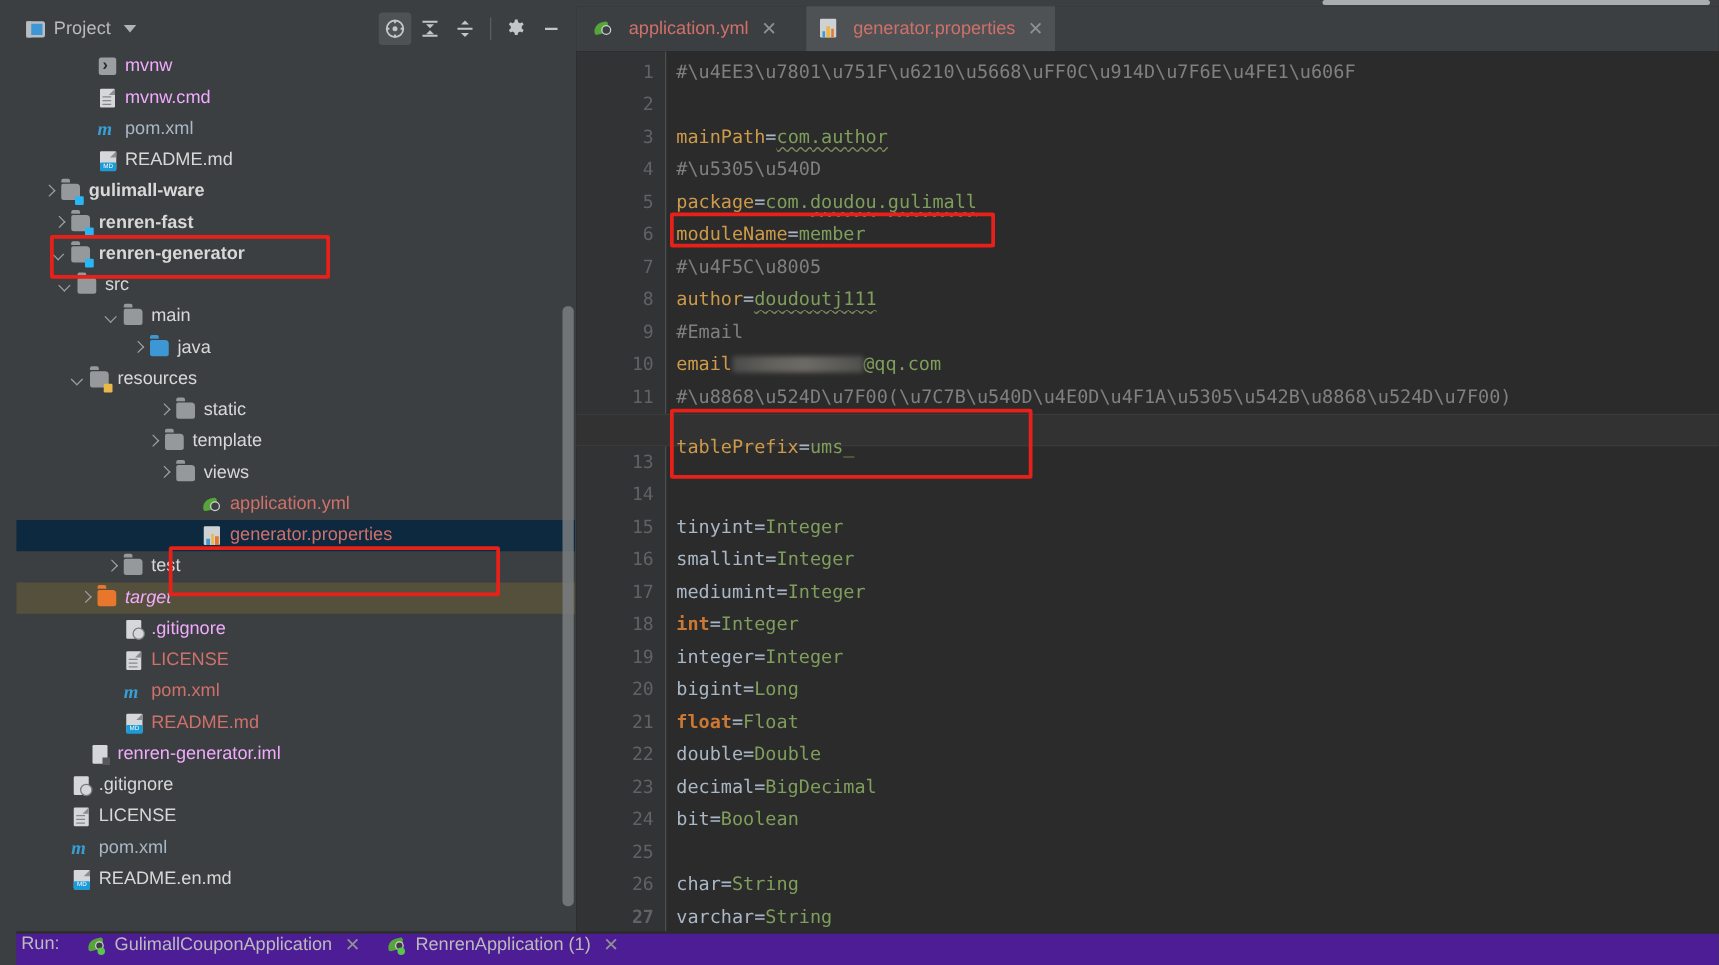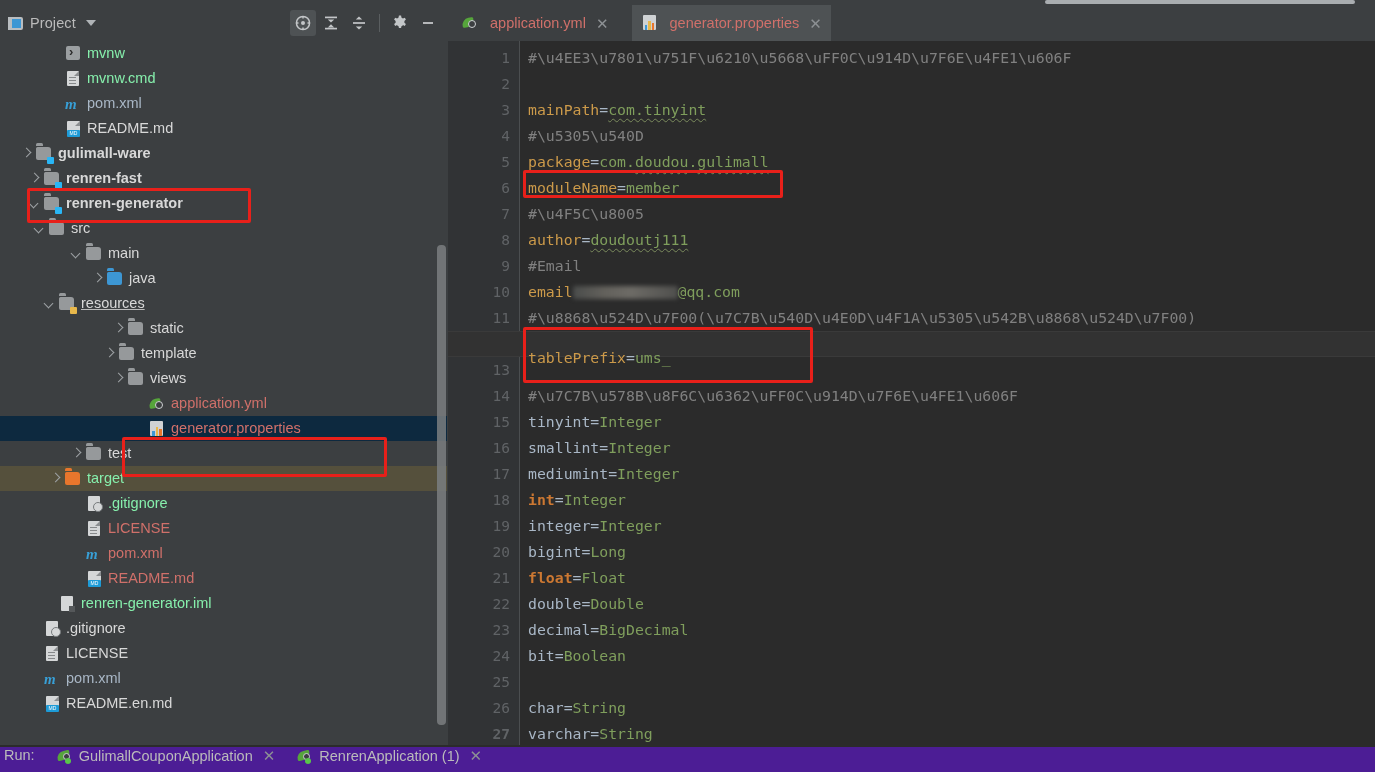--- a/index.html
+++ b/index.html
@@ -2,21 +2,21 @@
 <html><head>
 <meta charset="utf-8">
 <style>
   * { box-sizing: border-box; margin: 0; padding: 0; }
   html, body {
     width: 1375px; height: 772px;
     background: #3c3f41;
     font-family: "Liberation Sans", sans-serif;
     overflow: hidden;
   }
-  #app { position: relative; width: 1229px; height: 772px; }
+  #app { position: relative; width: 1229px; height: 772px; margin-left: 13px; }
 
   
   .topstrip {
     position: absolute; left: 0; top: 0; width: 1375px; height: 5px;
     background: #3c3f41;
   }
   .topstrip .hbar {
     position: absolute; left: 1045px; top: 0px; width: 310px; height: 4px;
     background: #a9adb0; border-radius: 2px;
   }
@@ -117,21 +117,21 @@
   .ico-prop .b2{position:absolute;left:6.5px;bottom:1px;width:2.5px;height:9px;background:#e8b84b;}
   .ico-prop .b3{position:absolute;left:10px;bottom:1px;width:2.5px;height:7px;background:#e8762c;}
 
   .ico-sh{background:#9b9fa1;height:14px;width:14px;border-radius:2px;margin-left:1px;}
   .ico-sh::after{content:"\203A";position:absolute;left:3px;top:-2px;color:#2b2b2b;font-size:13px;font-weight:bold;}
 
   .ico-iml{background:#d5d7d8;height:15px;width:12px;border-radius:1px;margin-left:2px;}
   .ico-iml::after{content:"";position:absolute;right:-2px;bottom:-1px;width:6px;height:6px;background:#55585a;}
 
   
-  .c-yellow { color: #86efac; }
+  .c-yellow { color: #f0abfc; }
   .c-red    { color: #d0706a; }
   .c-white  { color: #d8d8d8; }
   .c-blue   { color: #a9b7c6; }
 
   
   .side-scroll {
     position: absolute; left: 437px; top: 240px; width: 9px; height: 480px;
     background: #7a7e80; border-radius: 4px; opacity: .85;
   }
 
@@ -333,21 +333,21 @@
           </span>
           <span class="lbl c-white">main</span>
         </div>
         <div class="row" style="padding-left: 92px;">
           <span class="arrow right"></span>
           <span class="ico">
             <span class="ico-folder blue" style="display:block;width:15px;"></span>
           </span>
           <span class="lbl c-white">java</span>
         </div>
-        <div class="row" style="padding-left: 44px; text-decoration: underline;">
+        <div class="row" style="padding-left: 44px;">
           <span class="arrow down"></span>
           <span class="ico">
             <span class="ico-folder" style="display:block;width:15px;">
               <span class="badge yel"></span>
             </span>
           </span>
           <span class="lbl c-white">resources</span>
         </div>
         <div class="row" style="padding-left: 113px;">
           <span class="arrow right"></span>
@@ -392,21 +392,21 @@
           </span>
           <span class="lbl c-red">generator.properties</span>
         </div>
         <div class="row" style="padding-left: 71px;">
           <span class="arrow right"></span>
           <span class="ico">
             <span class="ico-folder" style="display:block;width:15px;"></span>
           </span>
           <span class="lbl c-white">test</span>
         </div>
-        <div class="row hover" style="padding-left: 50px;">
+        <div class="row hover" style="padding-left: 50px; font-style: italic;">
           <span class="arrow right"></span>
           <span class="ico">
             <span class="ico-folder orange" style="display:block;width:15px;"></span>
           </span>
           <span class="lbl c-yellow">target</span>
         </div>
         <div class="row" style="padding-left: 71px;">
           <span class="arrow none"></span>
           <span class="ico">
             <span class="ico-gitignore" style="display:block;position:relative;"></span>
@@ -539,32 +539,31 @@
           <div class="lnrow" style="top: 576px;">23</div>
           <div class="lnrow" style="top: 602px;">24</div>
           <div class="lnrow" style="top: 628px;">25</div>
           <div class="lnrow" style="top: 654px;">26</div>
           <div class="lnrow" style="top: 680px; font-weight: bold;">27</div>
         </div>
       <div class="codearea" id="codearea">
           <div class="curline-bg" style="top: 290px; left: -72px;"></div>
           <div class="cline" style="top: 4px;"><span class="t-cmt">#\u4EE3\u7801\u751F\u6210\u5668\uFF0C\u914D\u7F6E\u4FE1\u606F</span></div>
           <div class="cline" style="top: 30px;"></div>
-          <div class="cline" style="top: 56px;"><span class="t-key">mainPath</span><span class="t-eq">=</span><span class="t-val wavy">com.tinyint</span></div>
+          <div class="cline" style="top: 56px;"><span class="t-key">mainPath</span><span class="t-eq">=</span><span class="t-val wavy">com.author</span></div>
           <div class="cline" style="top: 82px;"><span class="t-cmt">#\u5305\u540D</span></div>
           <div class="cline" style="top: 108px;"><span class="t-key">package</span><span class="t-eq">=</span><span class="t-val">com.</span><span class="t-val wavy">doudou</span><span class="t-val">.</span><span class="t-val wavy">gulimall</span></div>
           <div class="cline" style="top: 134px;"><span class="t-key">moduleName</span><span class="t-eq">=</span><span class="t-val">member</span></div>
           <div class="cline" style="top: 160px;"><span class="t-cmt">#\u4F5C\u8005</span></div>
           <div class="cline" style="top: 186px;"><span class="t-key">author</span><span class="t-eq">=</span><span class="t-val wavy">doudoutj111</span></div>
           <div class="cline" style="top: 212px;"><span class="t-cmt">#Email</span></div>
           <div class="cline" style="top: 238px;"><span class="t-key">email</span><span class="redact"></span><span class="t-val">@qq.com</span></div>
           <div class="cline" style="top: 264px;"><span class="t-cmt">#\u8868\u524D\u7F00(\u7C7B\u540D\u4E0D\u4F1A\u5305\u542B\u8868\u524D\u7F00)</span></div>
           <div class="cline" style="top: 304px;"><span class="t-key">tablePrefix</span><span class="t-eq">=</span><span class="t-val">ums_</span></div>
           <div class="cline" style="top: 316px;"></div>
-          <div class="cline" style="top: 342px;"><span class="t-cmt">#\u7C7B\u578B\u8F6C\u6362\uFF0C\u914D\u7F6E\u4FE1\u606F</span></div>
           <div class="cline" style="top: 368px;"><span class="t-plain">tinyint</span><span class="t-eq">=</span><span class="t-val">Integer</span></div>
           <div class="cline" style="top: 394px;"><span class="t-plain">smallint</span><span class="t-eq">=</span><span class="t-val">Integer</span></div>
           <div class="cline" style="top: 420px;"><span class="t-plain">mediumint</span><span class="t-eq">=</span><span class="t-val">Integer</span></div>
           <div class="cline" style="top: 446px;"><span class="t-keyw">int</span><span class="t-eq">=</span><span class="t-val">Integer</span></div>
           <div class="cline" style="top: 472px;"><span class="t-plain">integer</span><span class="t-eq">=</span><span class="t-val">Integer</span></div>
           <div class="cline" style="top: 498px;"><span class="t-plain">bigint</span><span class="t-eq">=</span><span class="t-val">Long</span></div>
           <div class="cline" style="top: 524px;"><span class="t-keyw">float</span><span class="t-eq">=</span><span class="t-val">Float</span></div>
           <div class="cline" style="top: 550px;"><span class="t-plain">double</span><span class="t-eq">=</span><span class="t-val">Double</span></div>
           <div class="cline" style="top: 576px;"><span class="t-plain">decimal</span><span class="t-eq">=</span><span class="t-val">BigDecimal</span></div>
           <div class="cline" style="top: 602px;"><span class="t-plain">bit</span><span class="t-eq">=</span><span class="t-val">Boolean</span></div>

